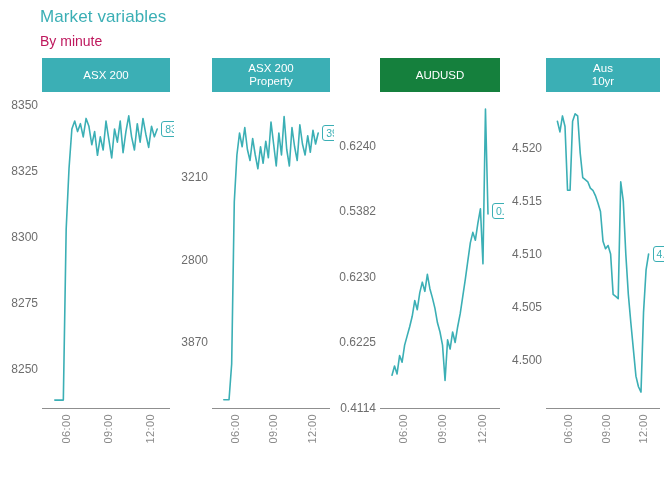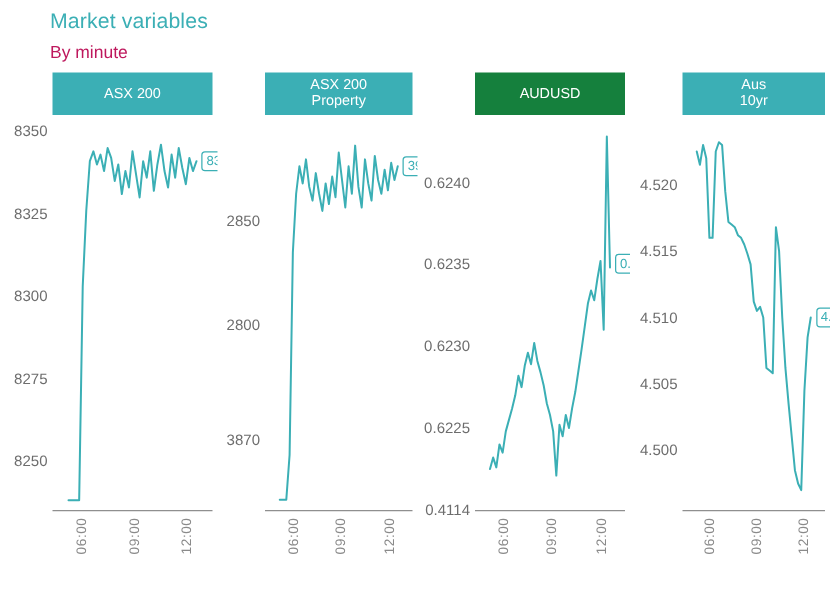--- a/index.html
+++ b/index.html
@@ -85,40 +85,40 @@
             <polyline points="54.80,400.10 57.64,400.10 60.49,400.10 63.33,400.10 66.18,228.99 69.02,168.44 71.87,128.96 74.71,121.06 77.56,131.59 80.40,123.69 83.24,136.85 86.09,118.43 88.93,126.32 91.78,144.75 94.62,131.59 97.47,155.28 100.31,136.85 103.16,150.02 106.00,121.06 108.84,139.49 111.69,157.91 114.53,128.96 117.38,142.12 120.22,121.06 123.07,152.65 125.91,131.59 128.76,115.79 131.60,136.85 134.44,150.02 137.29,123.69 140.13,142.12 142.98,118.43 145.82,134.22 148.67,147.38 151.51,126.32 154.36,136.85 157.20,128.96" fill="none" stroke="#3BAFB5" stroke-width="1.6" stroke-linejoin="round" stroke-linecap="round"></polyline>
           </svg>
         </div>
         <div class="clipbox" style="left: 42px; top: 90px; width: 132px; height: 320px;">
           <div class="value-label" style="left: 119.2px; top: 38.9573px; border-color: rgb(59, 175, 181); color: rgb(59, 175, 181);">8341</div>
         </div>
       </div>
       <div class="panel" style="left: 0px; width: 672px;">
         <div class="panel-header" style="left: 212px; width: 118px; background: rgb(59, 175, 181);">ASX 200
 Property</div>
-        <div class="ytick" style="left: 138px; width: 70px; top: 177px;">2850</div>
+        <div class="ytick" style="left: 138px; width: 70px; top: 177px;">3210</div>
         <div class="ytick" style="left: 138px; width: 70px; top: 259.5px;">2800</div>
-        <div class="ytick" style="left: 138px; width: 70px; top: 352px;">3870</div>
+        <div class="ytick" style="left: 138px; width: 70px; top: 342px;">3870</div>
         <div class="axis-line" style="left: 212px; width: 118px;"></div>
         <div class="xtick" style="left: 228.52px; top: 414px;">06:00</div>
         <div class="xtick" style="left: 267.46px; top: 414px;">09:00</div>
         <div class="xtick" style="left: 306.4px; top: 414px;">12:00</div>
         <div class="plot" style="left: 0px; top: 0px; width: 672px; height: 480px;">
           <svg width="672" height="480" viewBox="0 0 672 480">
             <polyline points="223.80,399.75 226.42,399.75 229.04,399.75 231.67,364.00 234.29,201.75 236.91,155.00 239.53,133.00 242.16,146.75 244.78,127.50 247.40,149.50 250.02,160.50 252.64,138.50 255.27,155.00 257.89,168.75 260.51,146.75 263.13,163.25 265.76,141.25 268.38,157.75 271.00,122.00 273.62,144.00 276.24,166.00 278.87,133.00 281.49,155.00 284.11,116.50 286.73,149.50 289.36,166.00 291.98,127.50 294.60,146.75 297.22,160.50 299.84,124.75 302.47,144.00 305.09,155.00 307.71,135.75 310.33,152.25 312.96,130.25 315.58,144.00 318.20,133.00" fill="none" stroke="#3BAFB5" stroke-width="1.6" stroke-linejoin="round" stroke-linecap="round"></polyline>
           </svg>
         </div>
         <div class="clipbox" style="left: 212px; top: 90px; width: 122px; height: 320px;">
           <div class="value-label" style="left: 110.2px; top: 43px; border-color: rgb(59, 175, 181); color: rgb(59, 175, 181);">3946</div>
         </div>
       </div>
       <div class="panel" style="left: 0px; width: 672px;">
         <div class="panel-header" style="left: 380px; width: 120px; background: #15803d;">AUDUSD</div>
         <div class="ytick" style="left: 306px; width: 70px; top: 145.872px;">0.6240</div>
-        <div class="ytick" style="left: 306px; width: 70px; top: 211.404px;">0.6235</div>
+        <div class="ytick" style="left: 306px; width: 70px; top: 211.404px;">0.5382</div>
         <div class="ytick" style="left: 306px; width: 70px; top: 276.936px;">0.6230</div>
         <div class="ytick" style="left: 306px; width: 70px; top: 342.468px;">0.6225</div>
         <div class="ytick" style="left: 306px; width: 70px; top: 408px;">0.4114</div>
         <div class="axis-line" style="left: 380px; width: 120px;"></div>
         <div class="xtick" style="left: 396.8px; top: 414px;">06:00</div>
         <div class="xtick" style="left: 436.4px; top: 414px;">09:00</div>
         <div class="xtick" style="left: 476px; top: 414px;">12:00</div>
         <div class="plot" style="left: 0px; top: 0px; width: 672px; height: 480px;">
           <svg width="672" height="480" viewBox="0 0 672 480">
             <polyline points="392.00,375.23 394.53,366.06 397.05,373.92 399.58,355.57 402.11,362.13 404.63,345.09 407.16,335.91 409.68,326.74 412.21,316.26 414.74,300.53 417.26,309.70 419.79,292.66 422.32,282.18 424.84,291.35 427.37,274.31 429.89,288.73 432.42,297.91 434.95,308.39 437.47,322.81 440.00,331.98 442.53,345.09 445.05,380.48 447.58,339.85 450.11,349.02 452.63,331.98 455.16,342.47 457.68,326.74 460.21,313.63 462.74,296.60 465.26,279.56 467.79,261.21 470.32,242.86 472.84,232.37 475.37,240.24 477.89,223.20 480.42,208.78 482.95,263.83 485.47,109.17 488.00,214.03" fill="none" stroke="#3BAFB5" stroke-width="1.6" stroke-linejoin="round" stroke-linecap="round"></polyline>

